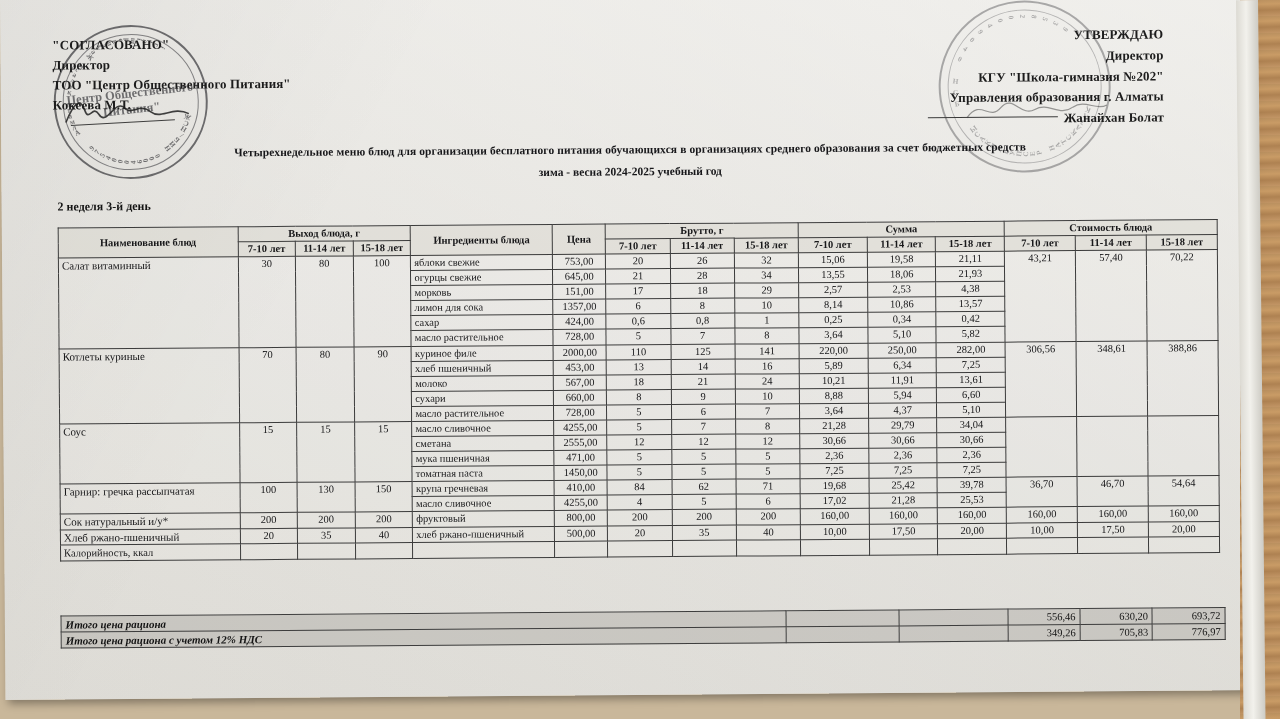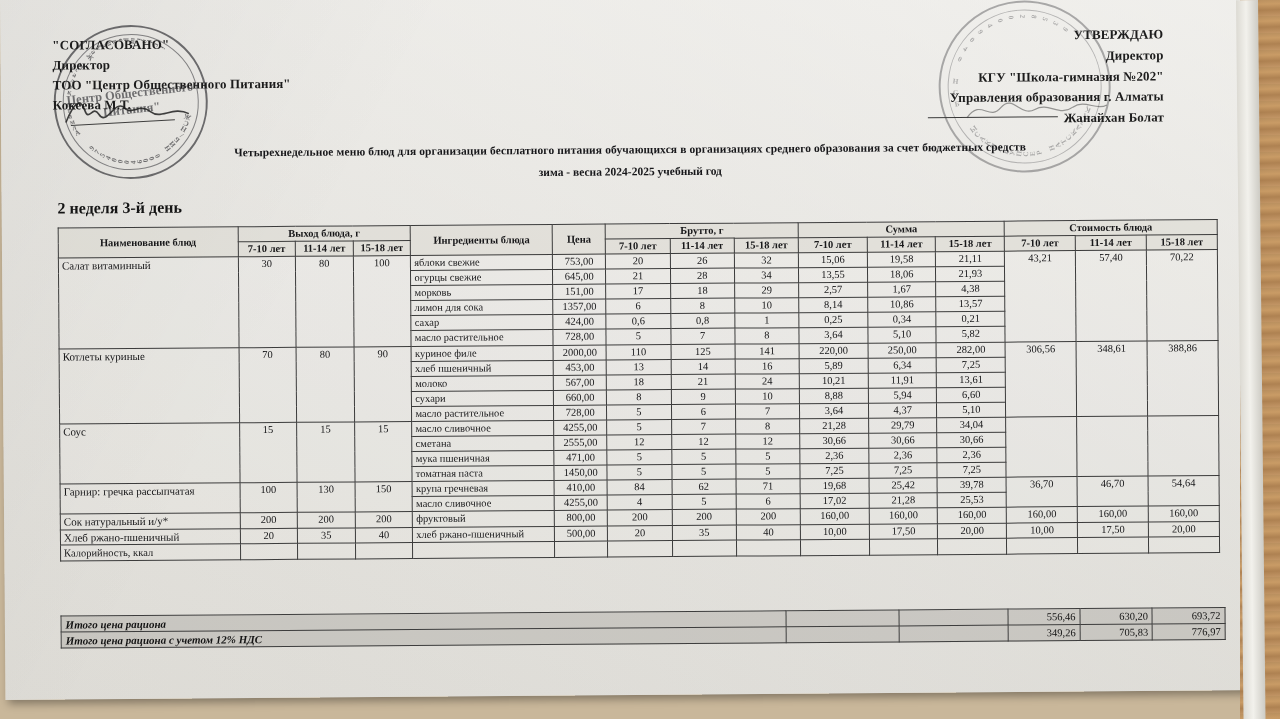--- a/index.html
+++ b/index.html
@@ -54,21 +54,21 @@
   .title1{
     position:absolute;left:0;right:0;top:148px;text-align:center;
     font-size:11.5px;font-weight:bold;color:#17171a;letter-spacing:.1px;
   }
   .title2{
     position:absolute;left:0;right:0;top:170px;text-align:center;
     font-size:11.5px;font-weight:bold;color:#17171a;
   }
   .weekday{
     position:absolute;left:56px;top:200px;
-    font-size:16px;font-weight:bold;color:#141414;
+    font-size:12px;font-weight:bold;color:#141414;
   }
 
   
   .stamp{
     position:absolute;border-radius:50%;
     border:2.2px solid rgba(30,30,35,.62);
     color:rgba(30,30,35,.60);
     pointer-events:none;
   }
   .stamp:after{
@@ -344,42 +344,42 @@
           <td class="c-sum">18,06</td>
           <td class="c-sum">21,93</td>
         </tr>
         <tr>
           <td class="c-ing">морковь</td>
           <td class="c-price">151,00</td>
           <td class="c-br">17</td>
           <td class="c-br">18</td>
           <td class="c-br">29</td>
           <td class="c-sum">2,57</td>
-          <td class="c-sum">1,67</td>
+          <td class="c-sum">2,53</td>
           <td class="c-sum">4,38</td>
         </tr>
         <tr>
           <td class="c-ing">лимон для сока</td>
           <td class="c-price">1357,00</td>
           <td class="c-br">6</td>
           <td class="c-br">8</td>
           <td class="c-br">10</td>
           <td class="c-sum">8,14</td>
           <td class="c-sum">10,86</td>
           <td class="c-sum">13,57</td>
         </tr>
         <tr>
           <td class="c-ing">сахар</td>
           <td class="c-price">424,00</td>
           <td class="c-br">0,6</td>
           <td class="c-br">0,8</td>
           <td class="c-br">1</td>
           <td class="c-sum">0,25</td>
           <td class="c-sum">0,34</td>
-          <td class="c-sum">0,21</td>
+          <td class="c-sum">0,42</td>
         </tr>
         <tr>
           <td class="c-ing">масло растительное</td>
           <td class="c-price">728,00</td>
           <td class="c-br">5</td>
           <td class="c-br">7</td>
           <td class="c-br">8</td>
           <td class="c-sum">3,64</td>
           <td class="c-sum">5,10</td>
           <td class="c-sum">5,82</td>

